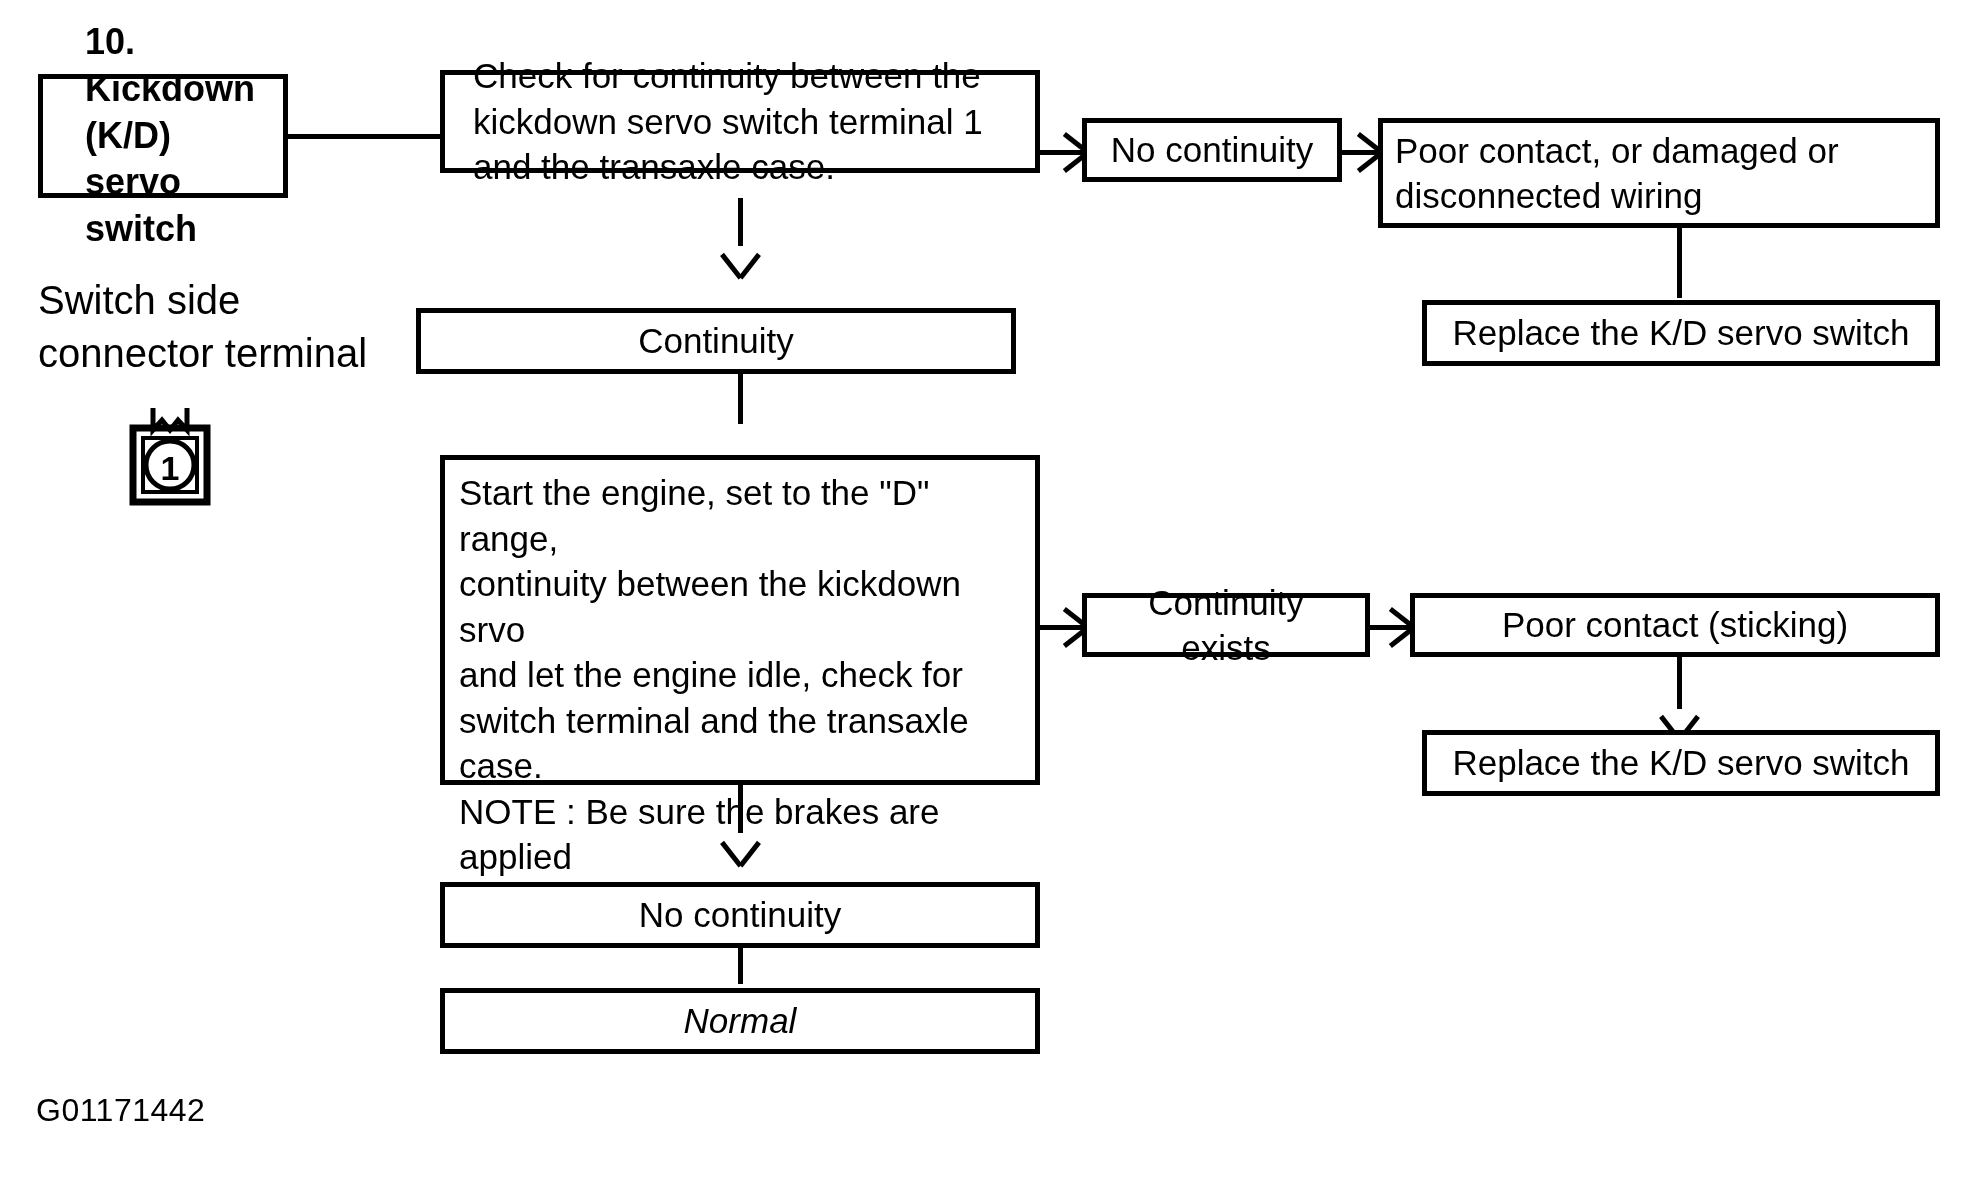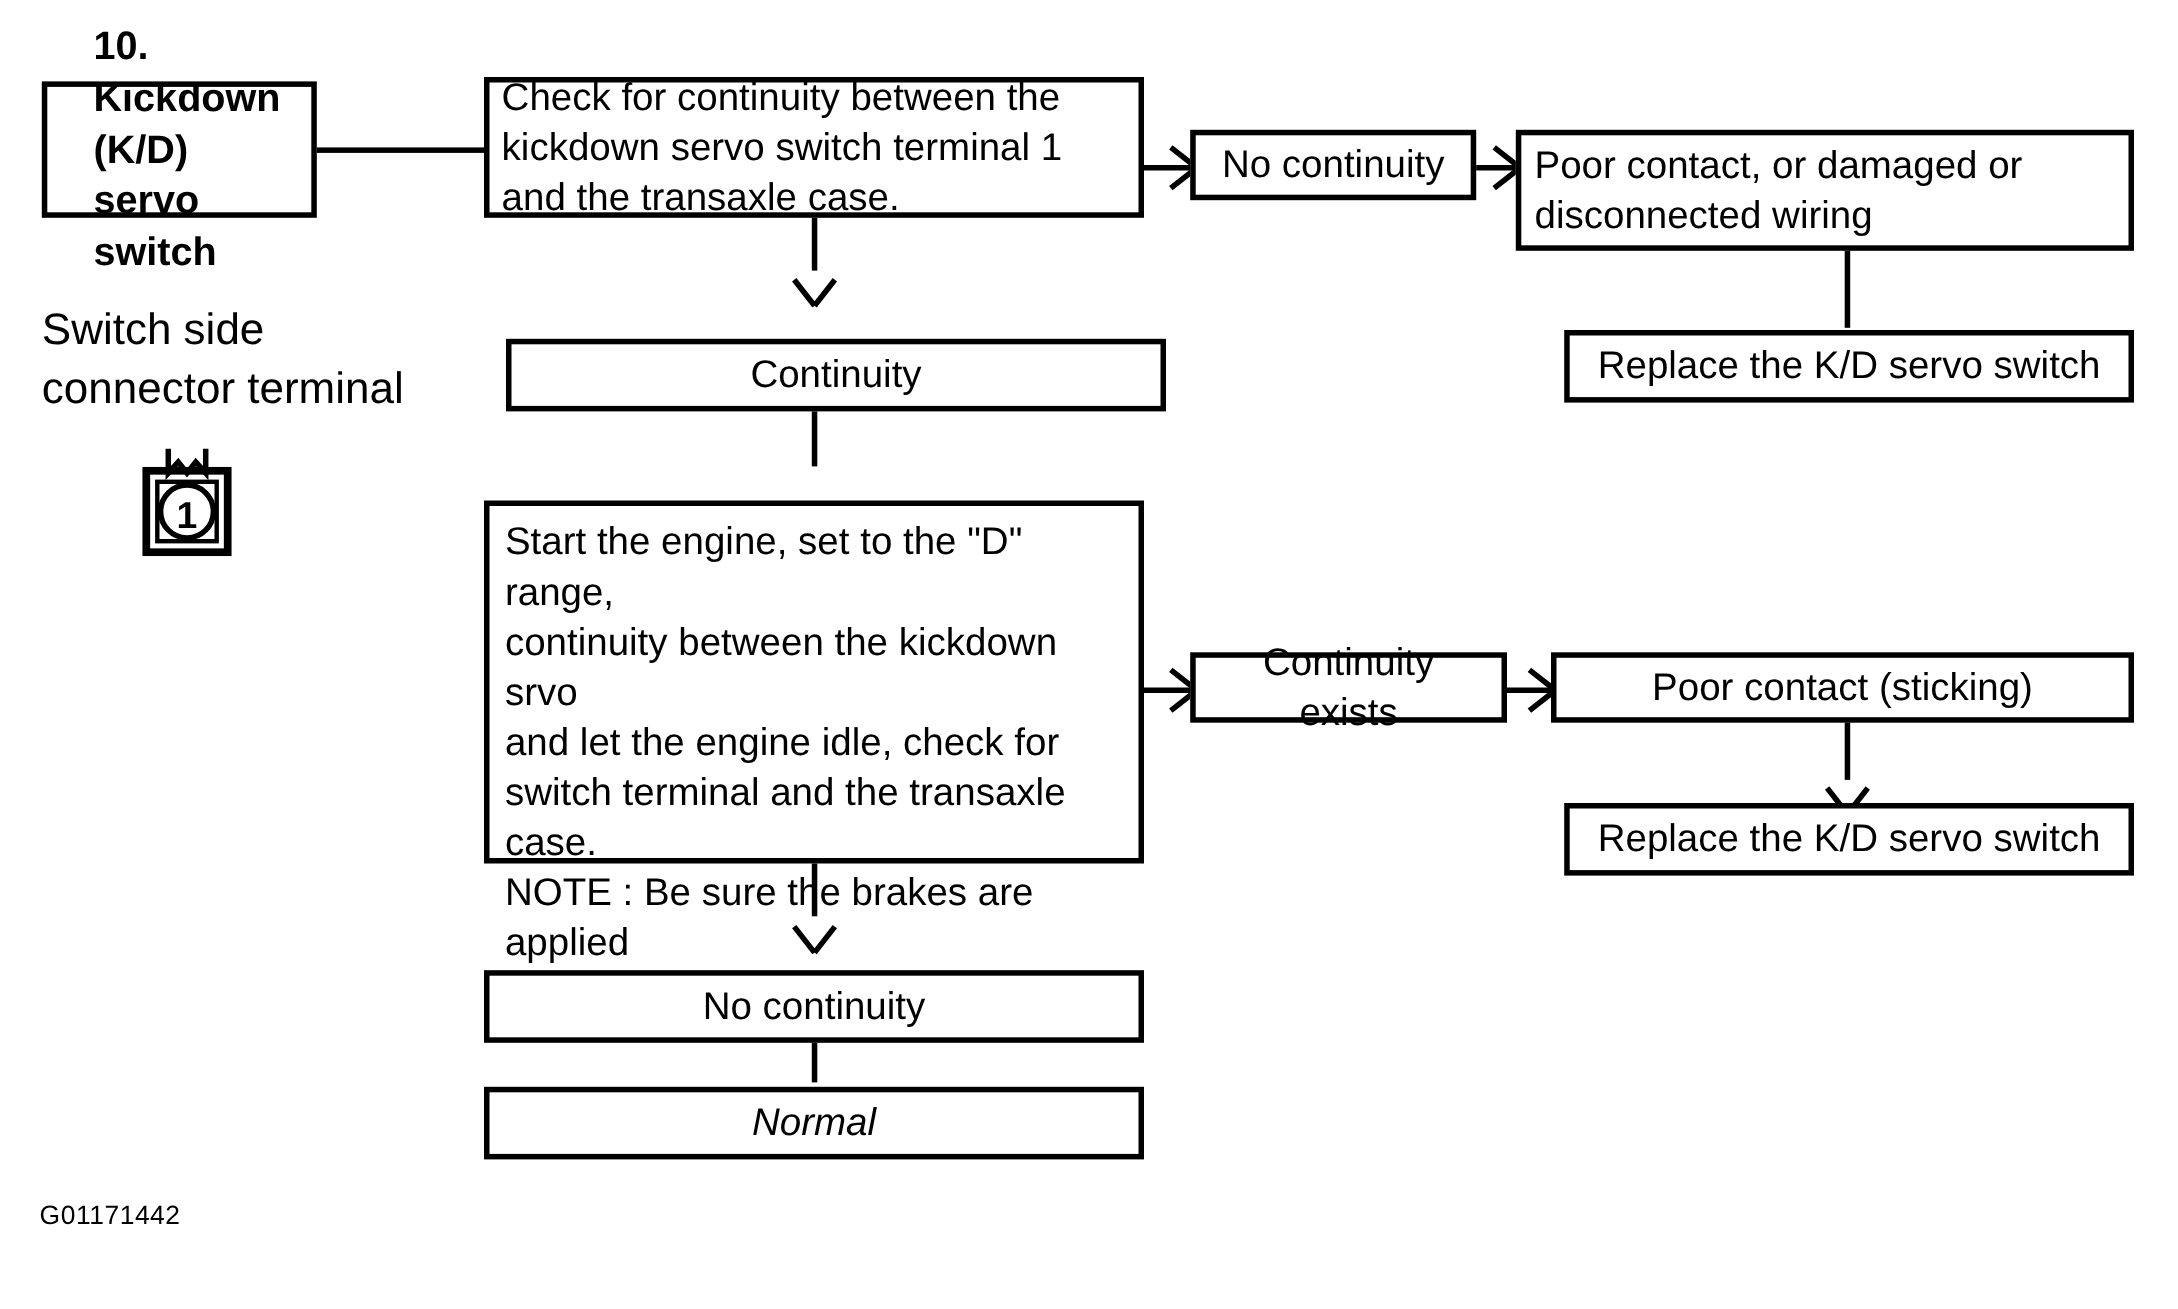--- a/index.html
+++ b/index.html
@@ -44,21 +44,21 @@
 
   
   .plain-label {
     position: absolute;
     font-size: 40px;
     line-height: 1.32;
     white-space: pre-line;
   }
   .fig-id {
     position: absolute;
-    font-size: 24px;
+    font-size: 32px;
     letter-spacing: 0.5px;
   }
 
   
   .line-h {
     position: absolute;
     background: #000000;
     height: 5px;
   }
   .line-v {
@@ -134,21 +134,21 @@
       <rect x="23" y="38" width="54" height="54" fill="none" stroke="#000000" stroke-width="4"></rect>
 
       <circle cx="50" cy="65" r="24" fill="none" stroke="#000000" stroke-width="5"></circle>
 
       <text x="50" y="80" font-family="Liberation Sans, sans-serif" font-size="34" font-weight="bold" text-anchor="middle" fill="#000000">1</text>
     </svg>
   </div>
 
   <div class="line-h" style="left:288px; top:134px; width:160px;"></div>
 
-  <div class="box left-align" style="left:440px; top:70px; width:600px; height:128px; padding:6px 11px;">
+  <div class="box left-align" style="left:440px; top:70px; width:600px; height:103px; padding:6px 28px;">
     <span style="display:block; width:100%;">Check for continuity between the kickdown servo switch terminal 1 and the transaxle case.</span>
   </div>
 
   <div class="line-h" style="left:1040px; top:150px; width:48px;"></div>
   <div class="arrow-right" style="left:1088px; top:152px;"></div>
 
   <div class="box" style="left:1082px; top:118px; width:260px; height:64px;">
     <span>No continuity</span>
   </div>
 
@@ -162,21 +162,21 @@
   <div class="line-v" style="left:1677px; top:228px; height:70px;"></div>
   <div class="arrow-down" style="left:1679px; top:330px;"></div>
 
   <div class="box" style="left:1422px; top:300px; width:518px; height:66px;">
     <span>Replace the K/D servo switch</span>
   </div>
 
   <div class="line-v" style="left:738px; top:198px; height:48px;"></div>
   <div class="arrow-down" style="left:740px; top:278px;"></div>
 
-  <div class="box" style="left:460px; top:308px; width:600px; height:66px;">
+  <div class="box" style="left:416px; top:308px; width:600px; height:66px;">
     <span>Continuity</span>
   </div>
 
   <div class="line-v" style="left:738px; top:374px; height:50px;"></div>
   <div class="arrow-down" style="left:740px; top:484px;"></div>
 
   <div class="box left-align" style="left:440px; top:455px; width:600px; height:330px; padding:10px 14px; align-items:flex-start;">
     <div style="display:block; width:100%;">
       <div>Start the engine, set to the "D" range,</div>
       <div>continuity between the kickdown srvo</div>

